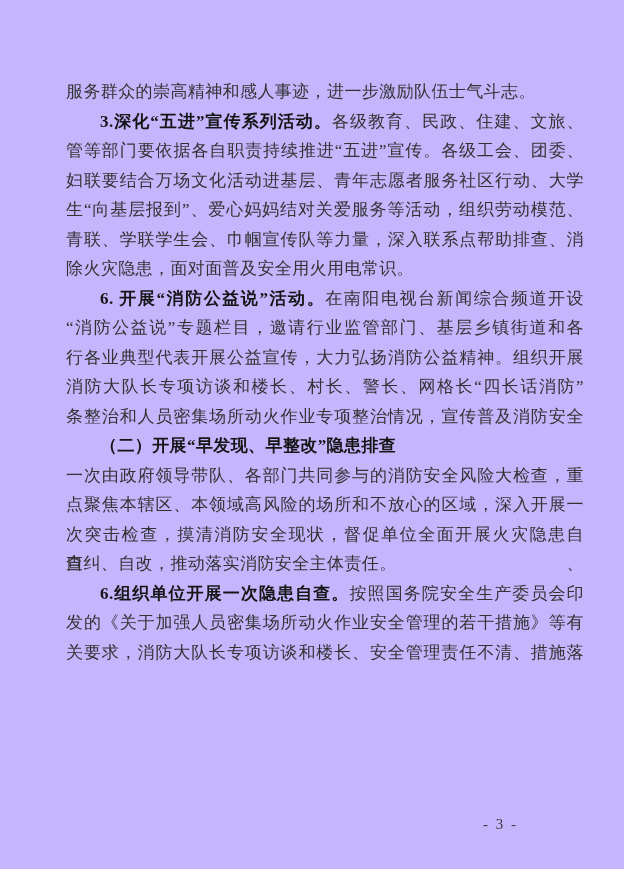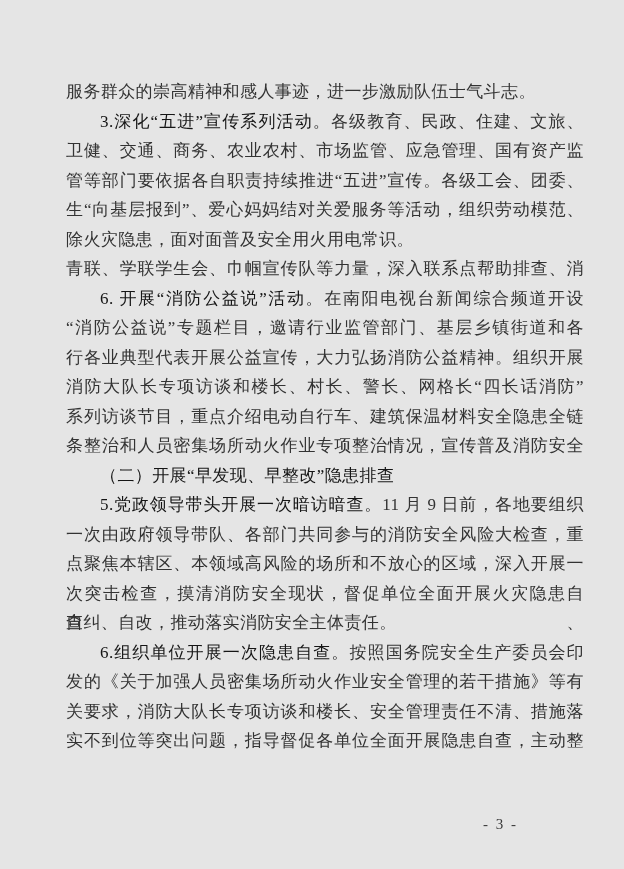--- a/index.html
+++ b/index.html
@@ -13,21 +13,21 @@
     position: relative;
     overflow: hidden;
     font-family: "Liberation Serif", "DejaVu Serif", serif;
   }
   .page {
     position: absolute;
     left: 0;
     top: 0;
     width: 624px;
     height: 869px;
-    background: #e5e5e5;
+    background: #c4b5fd;
   }
   .textblock {
     position: absolute;
     left: 66px;
     top: 77px;
     width: 518px;
   }
   .line {
     height: 29.5px;
     line-height: 29.5px;
@@ -37,55 +37,52 @@
     text-align-last: justify;
     letter-spacing: 0.4px;
   }
   .line.end {
     text-align-last: left;
   }
   .line.indent {
     text-indent: 34px;
   }
   .line b {
-    font-weight: 400;
+    font-weight: 700;
     color: #151515;
   }
   .pagenum {
     position: absolute;
     left: 483px;
     top: 816px;
     font-size: 15px;
     letter-spacing: 2px;
     color: #3a3a3a;
   }
 </style>
 </head>
 <body>
 
 <div class="page">
   <div class="textblock">
     <div class="line end"><span>服务群众的崇高精神和感人事迹，进一步激励队伍士气斗志。</span></div>
     <div class="line indent"><b>3.深化“五进”宣传系列活动。</b><span>各级教育、民政、住建、文旅、</span></div>
-    <div class="line"><span>卫健、交通、商务、农业农村、市场监管、应急管理、国有资产监</span></div>
     <div class="line"><span>管等部门要依据各自职责持续推进“五进”宣传。各级工会、团委、</span></div>
+    <div class="line"><span>妇联要结合万场文化活动进基层、青年志愿者服务社区行动、大学</span></div>
     <div class="line"><span>生“向基层报到”、爱心妈妈结对关爱服务等活动，组织劳动模范、</span></div>
+    <div class="line"><span>青联、学联学生会、巾帼宣传队等力量，深入联系点帮助排查、消</span></div>
     <div class="line end"><span>除火灾隐患，面对面普及安全用火用电常识。</span></div>
-    <div class="line"><span>青联、学联学生会、巾帼宣传队等力量，深入联系点帮助排查、消</span></div>
     <div class="line indent"><b>6. 开展“消防公益说”活动。</b><span>在南阳电视台新闻综合频道开设</span></div>
     <div class="line"><span>“消防公益说”专题栏目，邀请行业监管部门、基层乡镇街道和各</span></div>
     <div class="line"><span>行各业典型代表开展公益宣传，大力弘扬消防公益精神。组织开展</span></div>
     <div class="line"><span>消防大队长专项访谈和楼长、村长、警长、网格长“四长话消防”</span></div>
-    <div class="line"><span>系列访谈节目，重点介绍电动自行车、建筑保温材料安全隐患全链</span></div>
     <div class="line"><span>条整治和人员密集场所动火作业专项整治情况，宣传普及消防安全</span></div>
     <div class="line indent end"><b>（二）开展“早发现、早整改”隐患排查</b></div>
-    <div class="line indent"><b>5.党政领导带头开展一次暗访暗查。</b><span>11 月 9 日前，各地要组织</span></div>
     <div class="line"><span>一次由政府领导带队、各部门共同参与的消防安全风险大检查，重</span></div>
     <div class="line"><span>点聚焦本辖区、本领域高风险的场所和不放心的区域，深入开展一</span></div>
     <div class="line"><span>次突击检查，摸清消防安全现状，督促单位全面开展火灾隐患自查、</span></div>
     <div class="line end"><span>自纠、自改，推动落实消防安全主体责任。</span></div>
     <div class="line indent"><b>6.组织单位开展一次隐患自查。</b><span>按照国务院安全生产委员会印</span></div>
     <div class="line"><span>发的《关于加强人员密集场所动火作业安全管理的若干措施》等有</span></div>
     <div class="line"><span>关要求，消防大队长专项访谈和楼长、安全管理责任不清、措施落</span></div>
-    <div class="line"><span>实不到位等突出问题，指导督促各单位全面开展隐患自查，主动整</span></div>
   </div>
   <div class="pagenum">- 3 -</div>
 </div>
 
 </body></html>

